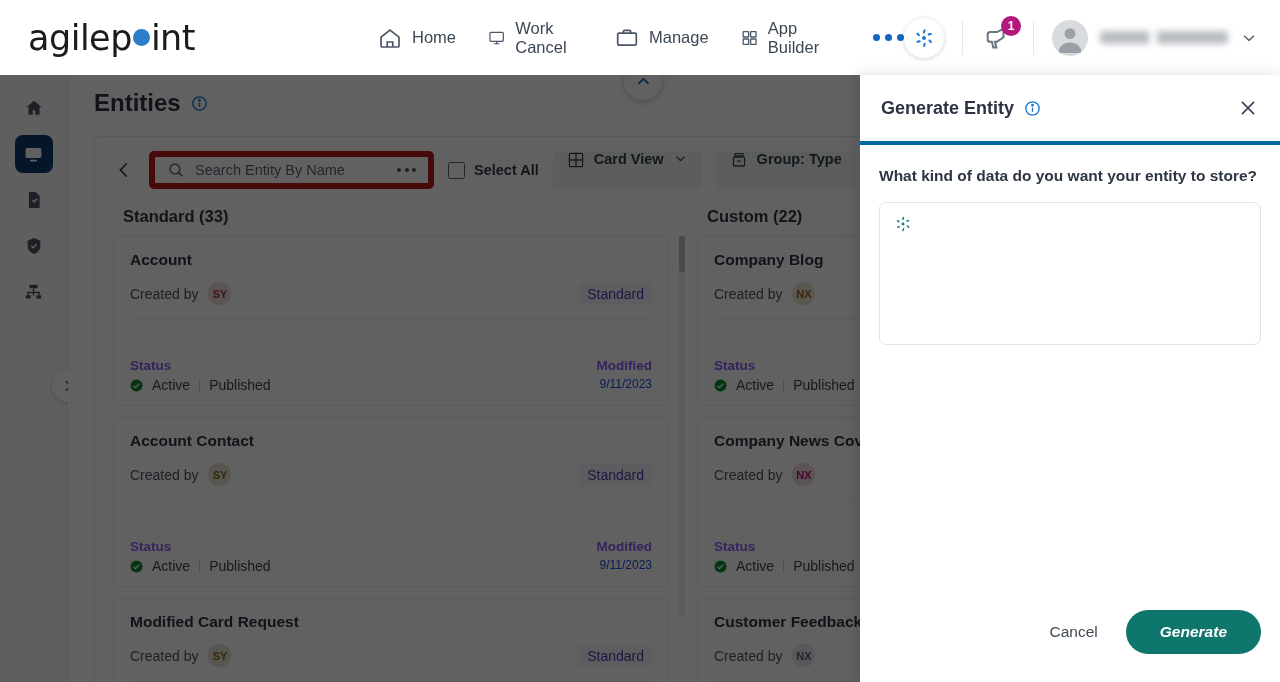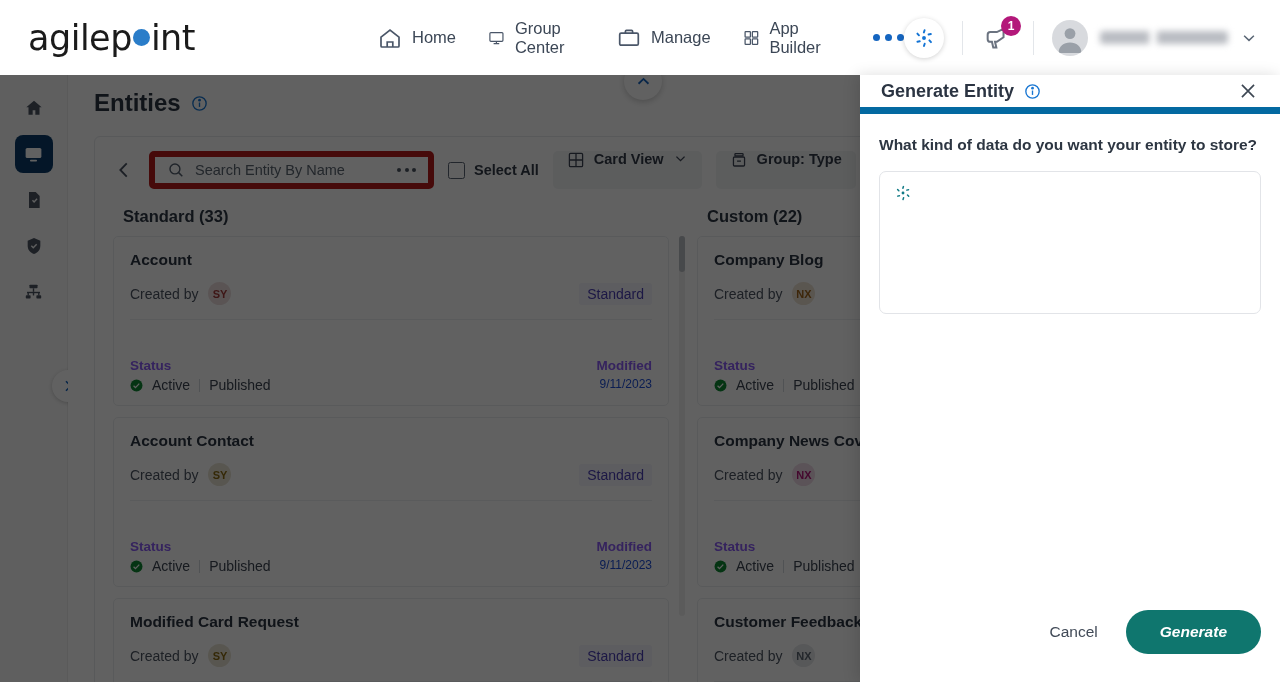--- a/index.html
+++ b/index.html
@@ -148,22 +148,22 @@
   }
   .col-scroll i { display: block; width: 6px; height: 36px; background: #bcbfc4; border-radius: 3px; }
 
   
   .gen-panel {
     position: absolute; top: 75px; right: 0; width: 420px; height: 607px;
     background: #fff; z-index: 50; display: flex; flex-direction: column;
     box-shadow: -3px 0 14px rgba(0,0,0,.13);
   }
   .gp-head {
-    height: 39px; display: flex; align-items: center; padding: 0 21px;
-    border-bottom: 7px solid #0369a1;
+    height: 70px; display: flex; align-items: center; padding: 0 21px;
+    border-bottom: 4px solid #0369a1;
   }
   .gp-title { font-size: 18px; color: #2b3442; font-weight: bold; }
   .gp-close { margin-left: auto; width: 22px; height: 22px; color: #3d4653; cursor: pointer; }
   .gp-body { padding: 22px 19px 0 19px; flex: 1; }
   .gp-q { font-size: 15.5px; color: #2d3642; font-weight: bold; }
   .gp-ta {
     margin-top: 17px; height: 143px; border: 1px solid #e2e4e8; border-radius: 7px;
     padding: 12px 14px; cursor: text;
   }
   .gp-foot { display: flex; align-items: center; justify-content: flex-end; gap: 14px; padding: 0 19px 28px 0; }
@@ -196,21 +196,21 @@
           <path d="M3 11.2 12 4l9 7.2V20a1 1 0 0 1-1 1H4a1 1 0 0 1-1-1z"></path>
             <path d="M9.2 21v-5h5.6v5"></path>
         </svg>
         <span class="nav-label">Home</span>
       </div>
       <div class="nav-item">
         <svg class="nav-ico" viewBox="0 0 24 24" fill="none" stroke="currentColor" stroke-width="1.7">
           <rect x="2.7" y="4.3" width="18.6" height="12.4" rx="1.4"></rect>
             <path d="M12 16.7V20M8 20h8"></path>
         </svg>
-        <span class="nav-label">Group Center</span>
+        <span class="nav-label">Work Cancel</span>
       </div>
       <div class="nav-item">
         <svg class="nav-ico" viewBox="0 0 24 24" fill="none" stroke="currentColor" stroke-width="1.7">
           <rect x="2.7" y="7.2" width="18.6" height="12" rx="1.4"></rect>
             <path d="M8.4 7.2V5.4a1 1 0 0 1 1-1h5.2a1 1 0 0 1 1 1v1.8"></path>
         </svg>
         <span class="nav-label">Manage</span>
       </div>
       <div class="nav-item">
         <svg class="nav-ico" viewBox="0 0 24 24" fill="none" stroke="currentColor" stroke-width="1.8">

